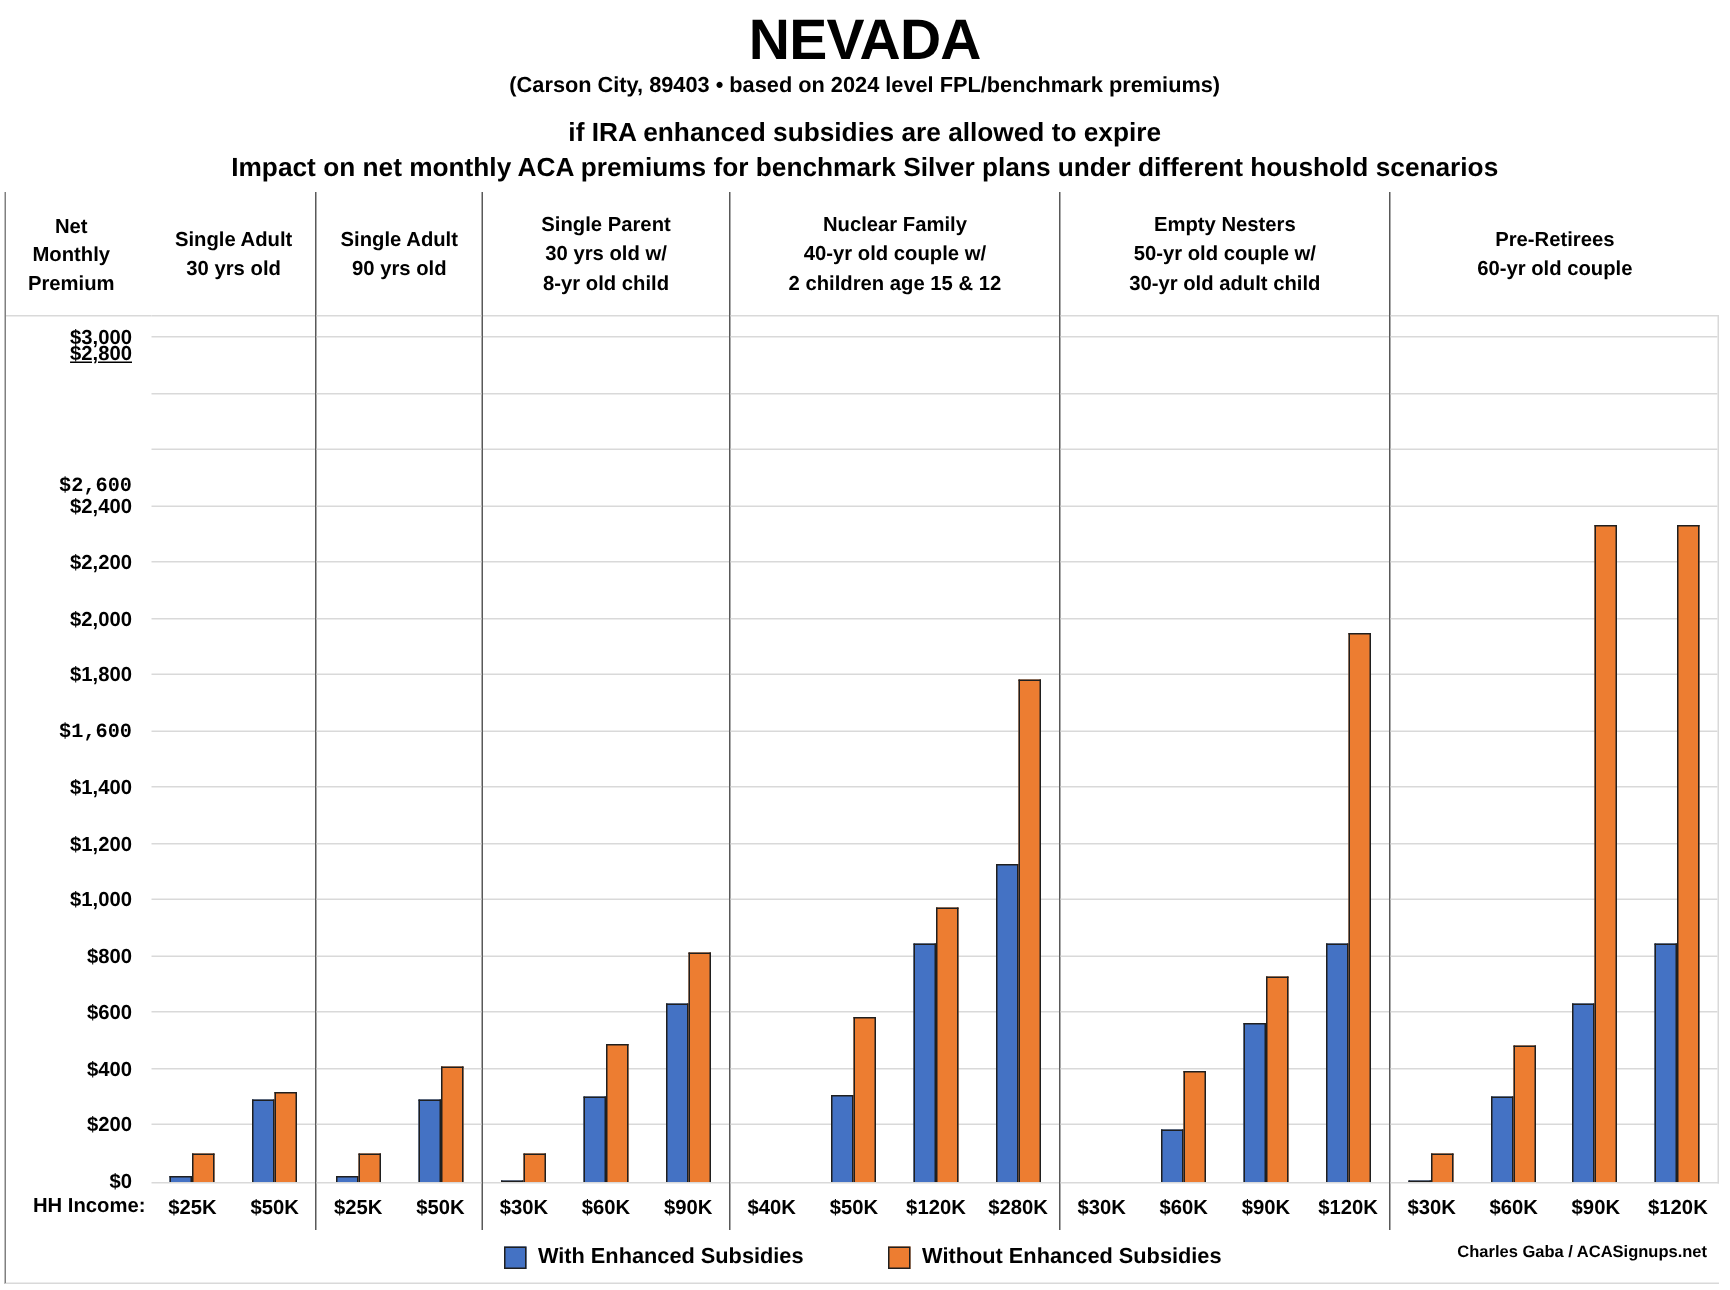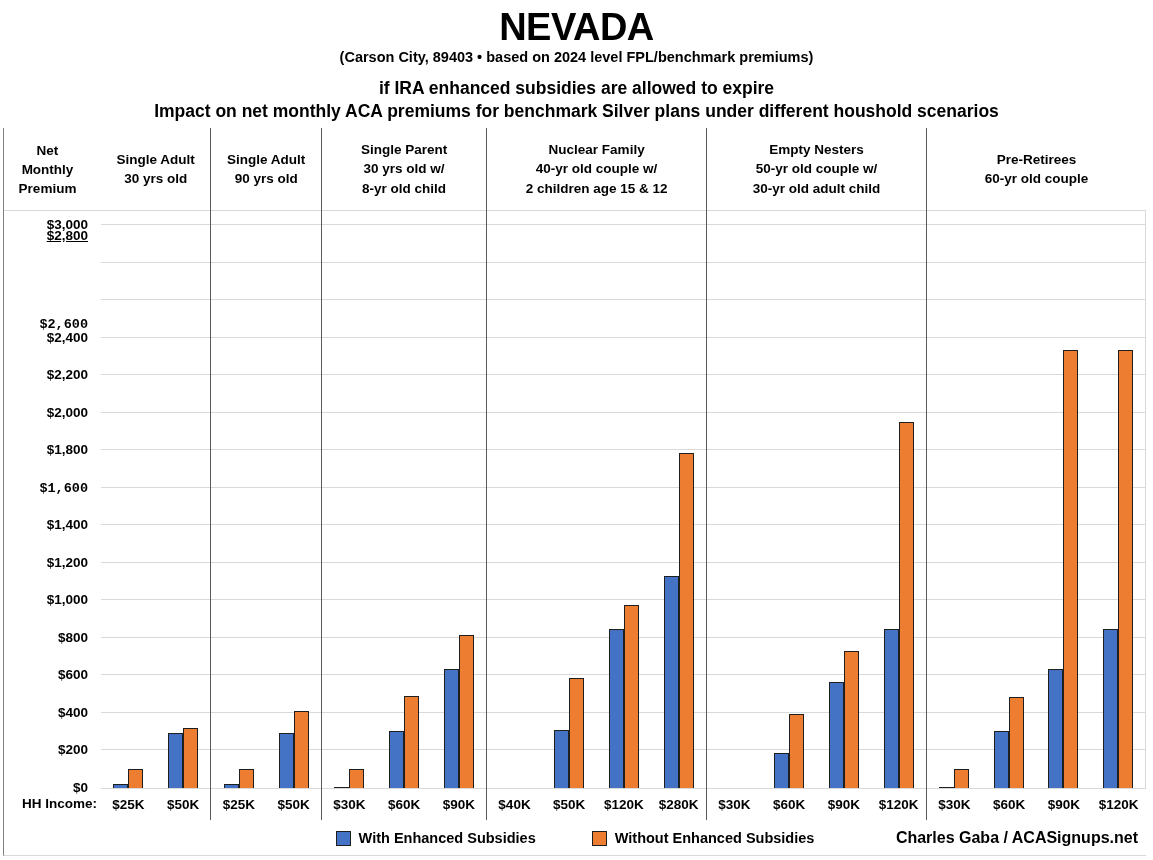--- a/index.html
+++ b/index.html
@@ -59,21 +59,21 @@
   .income-label{
     flex:1;display:flex;align-items:center;justify-content:center;
     font-size:13.5px;white-space:nowrap;min-width:0;
   }
 
   .legend-row{
     position:relative;height:36px;display:flex;align-items:center;justify-content:center;gap:56px;
   }
   .legend-item{display:flex;align-items:center;font-size:14.5px;}
   .legend-swatch{width:13px;height:13px;border:1px solid #1f1f1f;margin-right:8px;flex:0 0 13px;}
-  .credit{position:absolute;right:8px;top:9px;font-size:16px;margin-left:12px;}
+  .credit{position:absolute;right:8px;top:9px;font-size:11px;margin-left:12px;}
 </style>
 </head>
 <body>
 
 <div class="page">
 
   <div class="title-block">
     <div class="main-title">NEVADA</div>
     <div class="subtitle">(Carson City, 89403 • based on 2024 level FPL/benchmark premiums)</div>
     <div class="heading">

